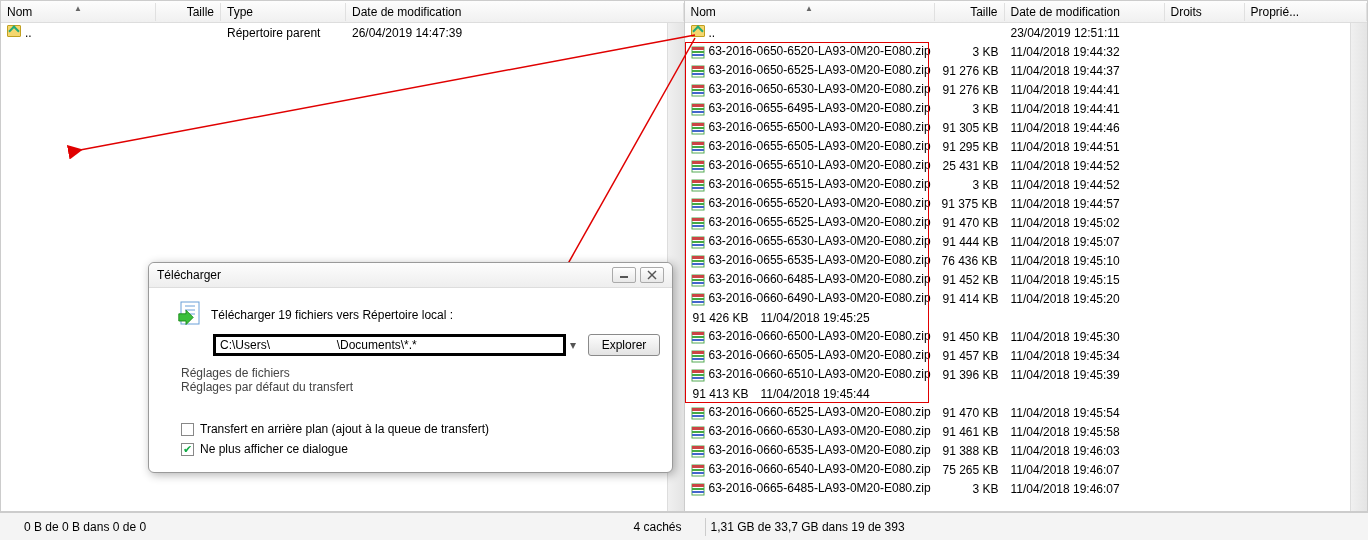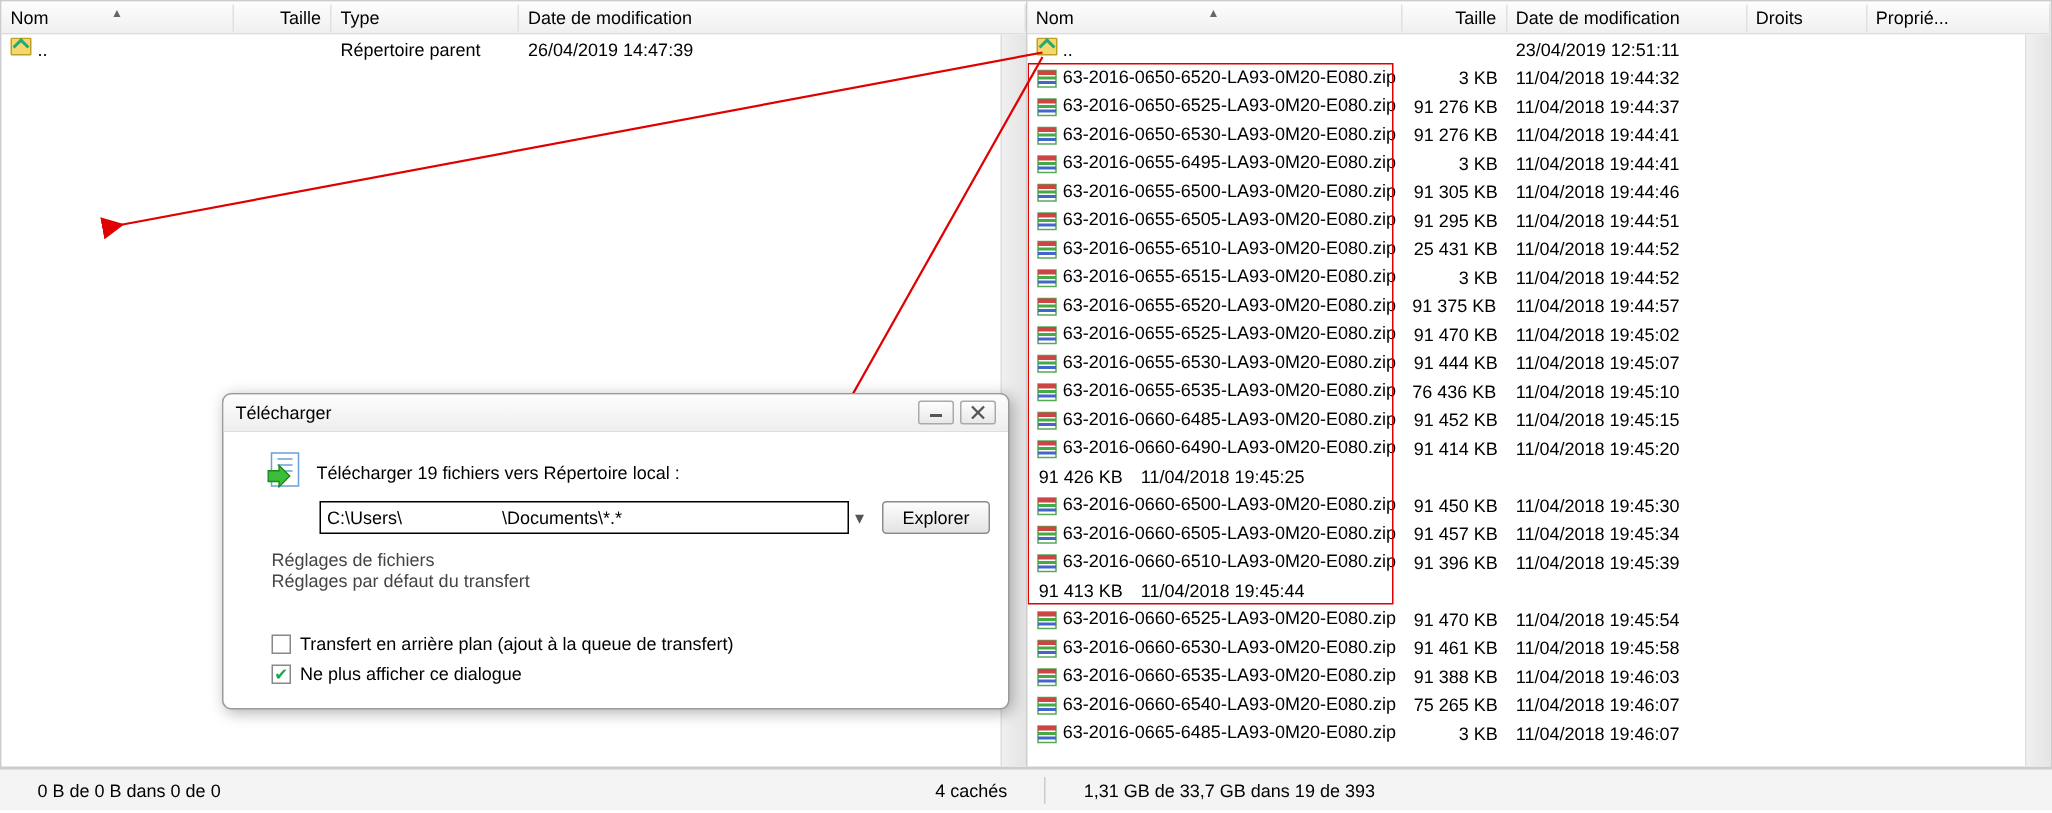--- a/index.html
+++ b/index.html
@@ -72,21 +72,21 @@
   pointer-events: none;
 }
 .statusbar {
   display: flex;
   height: 28px;
   align-items: center;
   font-size: 12px;
   background: #f4f4f4;
   border-top: 1px solid #ccc;
 }
-.status-seg { padding: 2px 25px; }
+.status-seg { padding: 2px 4px; margin-left: 20px; }
 .status-spacer { flex: 1; }
 .arrows { position: absolute; left: 0; top: 0; pointer-events: none; width: 1368px; height:512px; z-index: 50;}
 .dialog {
   position: absolute;
   left: 148px;
   top: 262px;
   width: 525px;
   background: #fff;
   border: 1px solid #9a9a9a;
   border-radius: 6px;
@@ -105,21 +105,21 @@
 .title-btn {
   width: 24px; height: 16px; border: 1px solid #aaa; margin-left: 4px;
   background: linear-gradient(#fefefe,#e8e8e8);
   border-radius: 2px; display: flex; align-items:center; justify-content:center; font-size:10px;
 }
 .dialog-body { padding: 8px 12px 12px 28px; }
 .dlg-row { display:flex; align-items:center; margin: 4px 0; }
 .dlg-icon { width: 28px; height: 30px; margin-right: 6px; }
 .dlg-icon svg{ width:28px; height:30px;}
 .path-input {
-  flex: 1; height: 22px; border: 1px solid #000000; padding: 2px 4px; font-size:12px; background:#fff;
+  flex: 1; height: 22px; border: 3px solid #000000; padding: 2px 4px; font-size:12px; background:#fff;
 }
 .btn {
   height: 22px;
   padding: 0 12px;
   border: 1px solid #8a8a8a;
   background: linear-gradient(#fdfdfd,#e3e3e3);
   border-radius: 3px;
   font-size: 12px;
   cursor: pointer;
   min-width: 72px;

